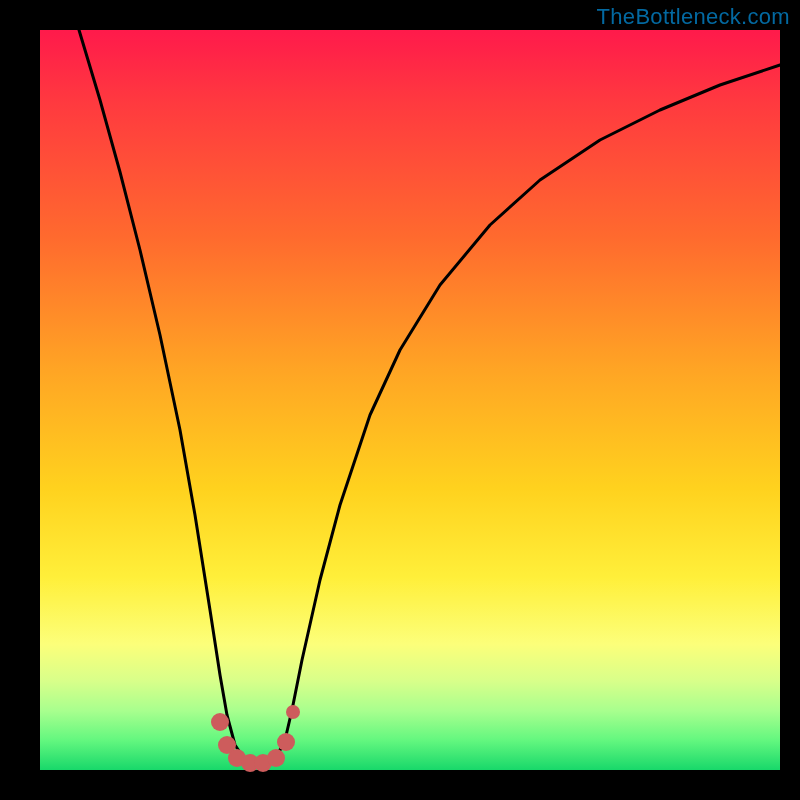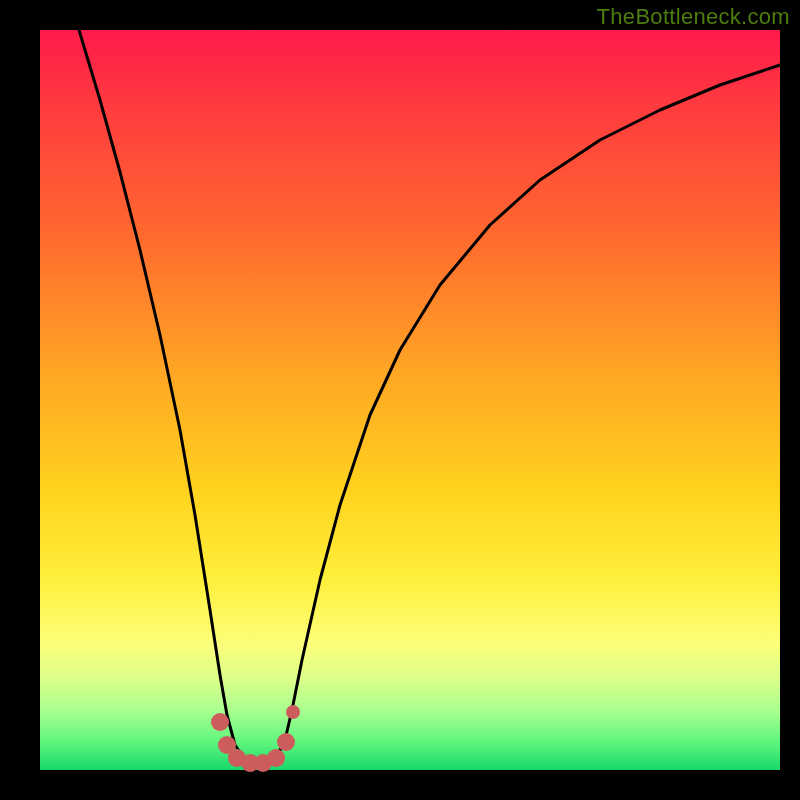--- a/index.html
+++ b/index.html
@@ -37,21 +37,21 @@
       #d8ff8a 88%,
       #a8ff8e 92%,
       #63f77f 96%,
       #18d86a 100%
     );
   }
   .watermark {
     position: absolute;
     top: 4px;
     right: 10px;
-    color: #4d7c0f;
+    color: #0369a1;
     font-size: 22px;
     font-weight: 500;
     letter-spacing: 0.3px;
     font-family: Arial, Helvetica, sans-serif;
   }
   svg.curve {
     position: absolute;
     left: 0;
     top: 0;
     width: 740px;

